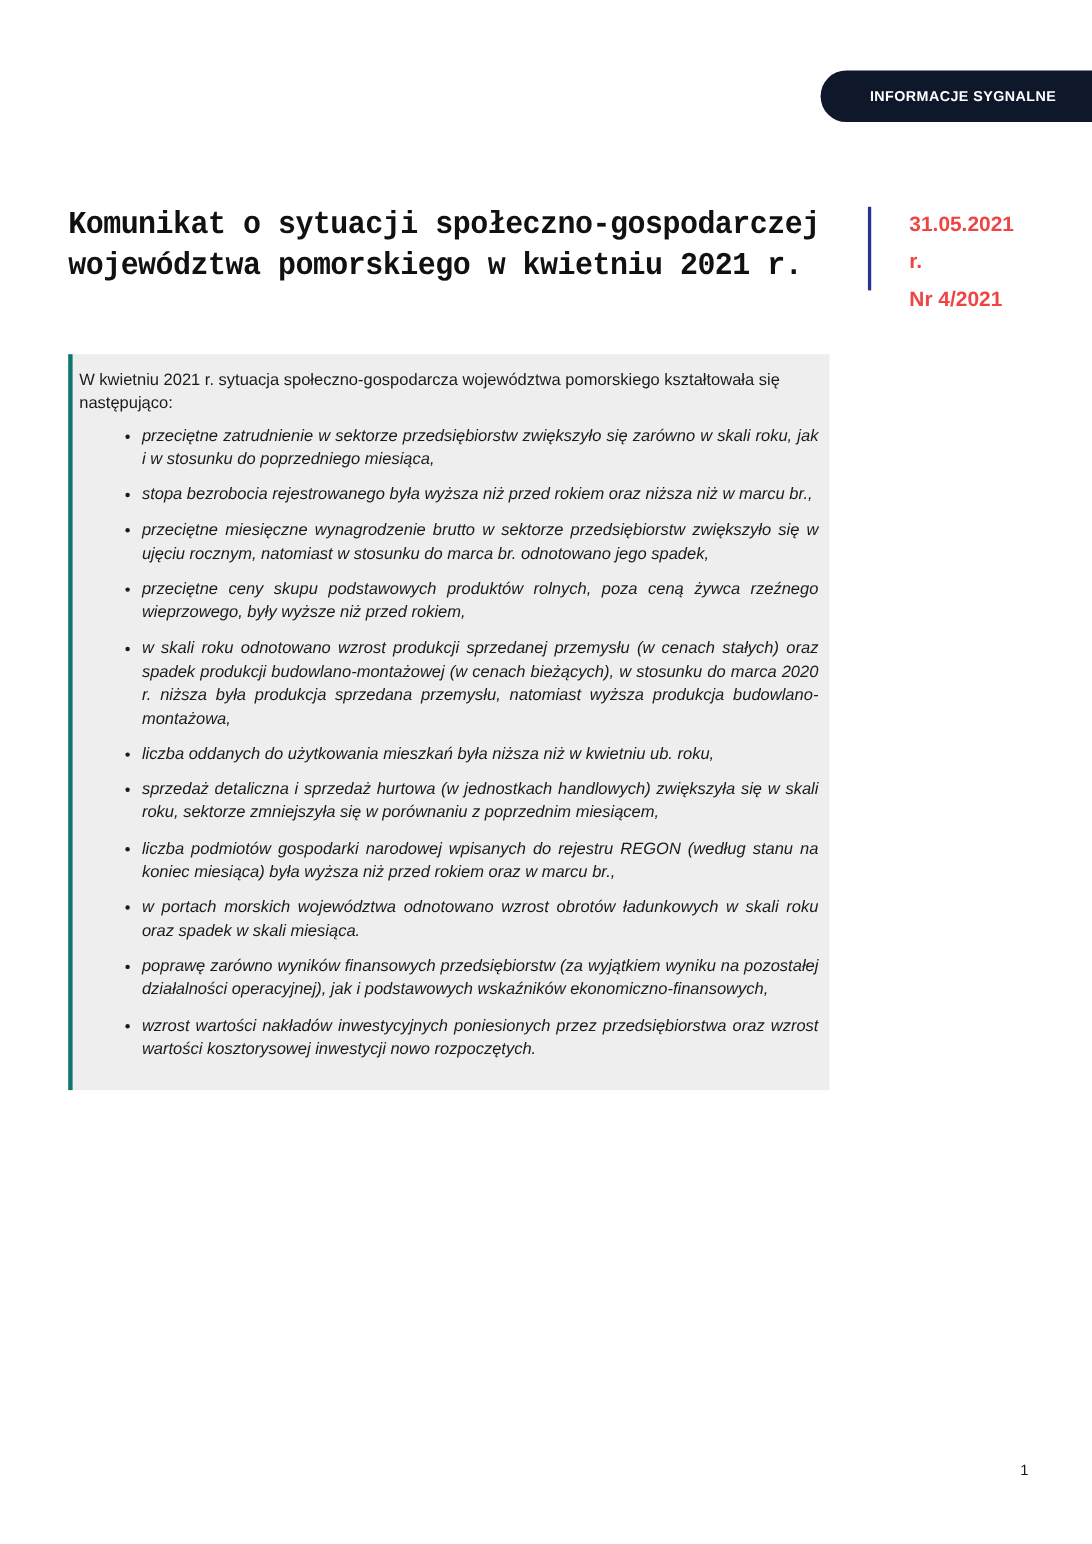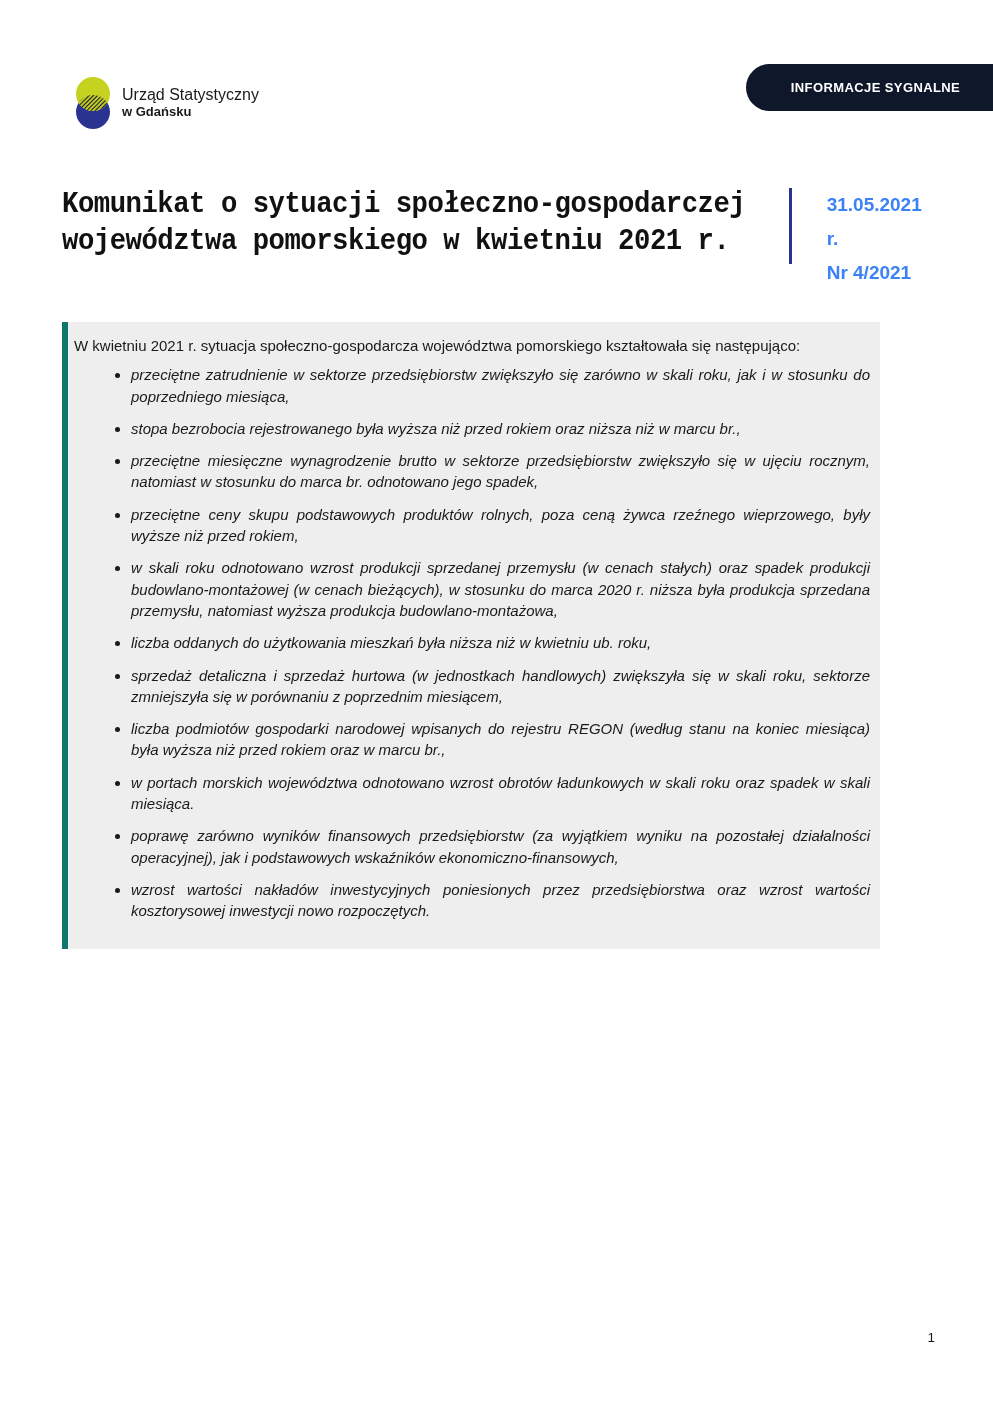--- a/index.html
+++ b/index.html
@@ -26,63 +26,43 @@
   }
 
   
   .title-row { position:absolute; left:62px; top:186px; width:870px; display:flex; }
   h1.doc-title { font-size:29px; font-weight:700; color:#111111; line-height:1.28; letter-spacing:-0.5px;font-family:Liberation Mono, monospace; }
   h1.doc-title span { display:block; white-space:nowrap; transform:scaleX(0.94); transform-origin:left center; }
 
   .issue { margin-left:auto; display:flex; align-items:flex-start; }
   .issue-divider { width:3px; height:76px; background:#2b3190; margin-top:2px; }
   .issue-text { margin-left:35px; padding-top:2px; }
-  .issue-date, .issue-number { font-size:19px; font-weight:700; color:#3b82f6; line-height:34px; }
+  .issue-date, .issue-number { font-size:19px; font-weight:700; color:#ef4444; line-height:34px; }
 
   
   .summary-box {
-    position:absolute; left:62px; top:322px; width:818px;
-    background:#efeeef; border-left:6px solid #0f766e;
+    position:absolute; left:62px; top:322px; width:692px;
+    background:#efeeef; border-left:4px solid #0f766e;
     padding:13px 8px 16px 6px;
     font-size:15px; line-height:1.42; color:#1a1a1a;
   }
   .summary-box p.intro { margin:0 0 8px 0; text-align:left; }
   .summary-box p.intro2 { margin:2px 0 8px 0; }
   .summary-box ul { margin:2px 0 10px 0; padding-left:57px;font-style:italic; }
   .summary-box li { margin-bottom:11px; padding-right:2px; text-align:justify; }
 
   
   .page-footer { position:absolute; right:58px; top:1328px; }
   .page-number { font-size:13.5px; color:#1a1a1a; }
 </style>
 </head>
 <body>
 
 <div class="page">
 
-  <div class="logo">
-    <svg class="logo-mark" viewBox="0 0 38 54" xmlns="http://www.w3.org/2000/svg" aria-hidden="true">
-      <defs>
-        <pattern id="hatch" patternUnits="userSpaceOnUse" width="3" height="3" patternTransform="rotate(45)">
-          <rect width="3" height="3" fill="#c5d21f"></rect>
-          <line x1="0.5" y1="0" x2="0.5" y2="3" stroke="#14143c" stroke-width="1.1"></line>
-        </pattern>
-        <clipPath id="topclip">
-            <circle cx="19" cy="18" r="17"></circle>
-          </clipPath>
-      </defs>
-      <circle cx="19" cy="36" r="17" fill="#2a3490"></circle>
-      <circle cx="19" cy="18" r="17" fill="#c5d21f"></circle>
-      <circle cx="19" cy="36" r="17" fill="url(#hatch)" clip-path="url(#topclip)"></circle>
-    </svg>
-    <div class="logo-text">
-      <span class="logo-name">Urząd Statystyczny</span>
-      <span class="logo-city">w Gdańsku</span>
-    </div>
-  </div>
 
   <div class="badge">INFORMACJE SYGNALNE</div>
 
   <div class="title-row">
     <h1 class="doc-title">
       <span>Komunikat o sytuacji społeczno-gospodarczej</span>
       <span>województwa pomorskiego w kwietniu 2021 r.</span>
     </h1>
     <div class="issue">
       <div class="issue-divider"></div>

